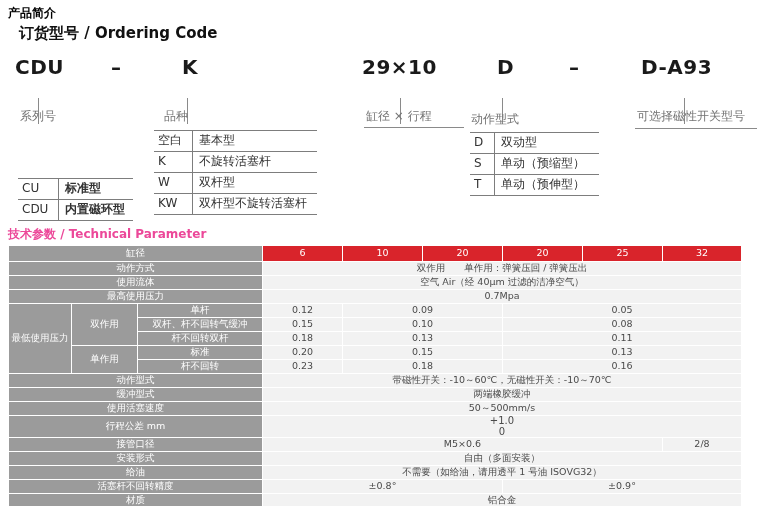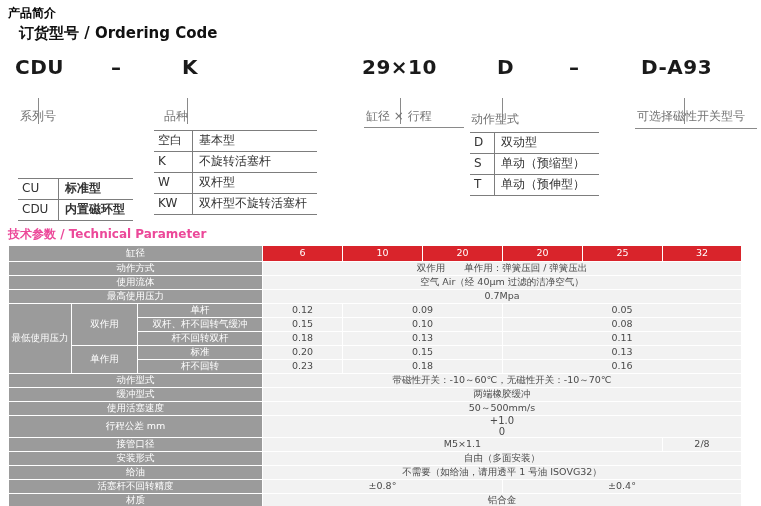--- a/index.html
+++ b/index.html
@@ -217,34 +217,34 @@
     <td class="lab" colspan="3">行程公差 mm</td>
     <td class="val" colspan="6">
       <span class="tol">
             <span>+1.0</span>
             <span>0</span>
           </span>
     </td>
   </tr>
   <tr>
     <td class="lab" colspan="3">接管口径</td>
-    <td class="val" colspan="5">M5×1.1</td>
+    <td class="val" colspan="5">M5×0.6</td>
     <td class="val">2/8</td>
   </tr>
   <tr>
     <td class="lab" colspan="3">安装形式</td>
     <td class="val" colspan="6">自由（多面安装）</td>
   </tr>
   <tr>
     <td class="lab" colspan="3">给油</td>
     <td class="val" colspan="6">不需要（如给油，请用透平 1 号油 ISOVG32）</td>
   </tr>
   <tr>
     <td class="lab" colspan="3">活塞杆不回转精度</td>
     <td class="val" colspan="3">±0.8°</td>
-    <td class="val" colspan="3">±0.4°</td>
+    <td class="val" colspan="3">±0.9°</td>
   </tr>
   <tr>
     <td class="lab" colspan="3">材质</td>
     <td class="val" colspan="6">铝合金</td>
   </tr>
 </tbody>
   </table>
 
 </body></html>

